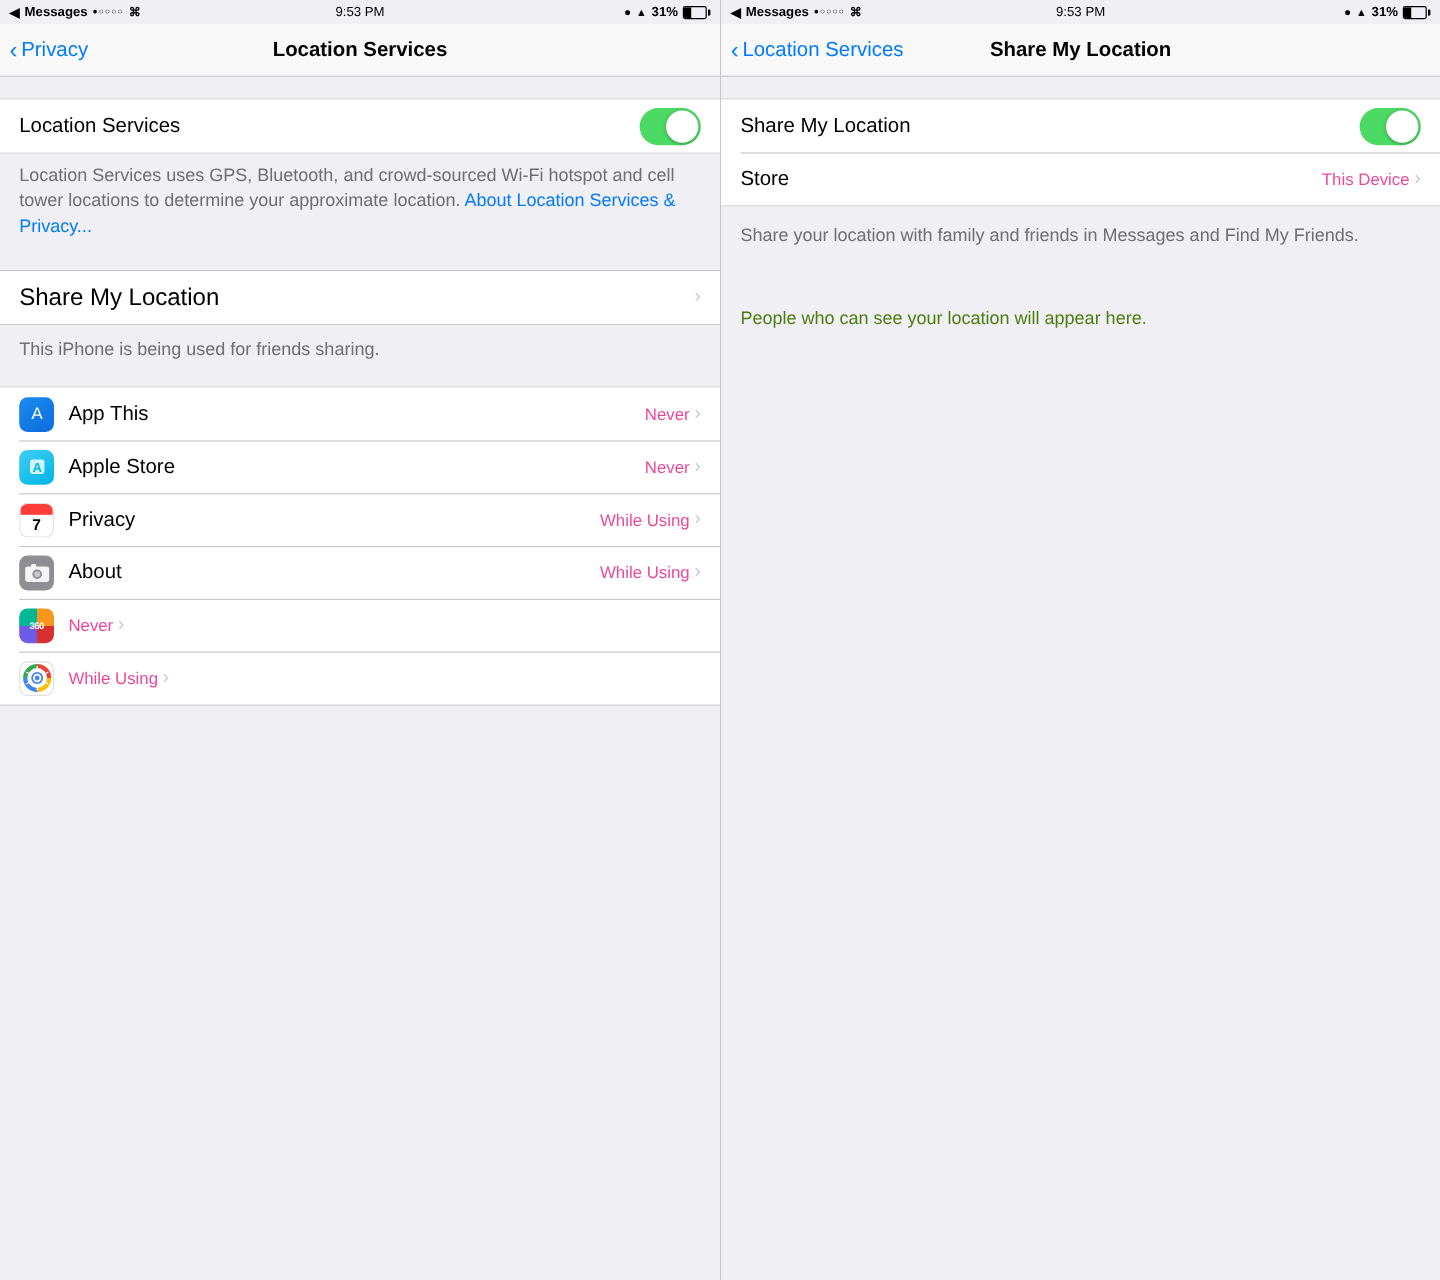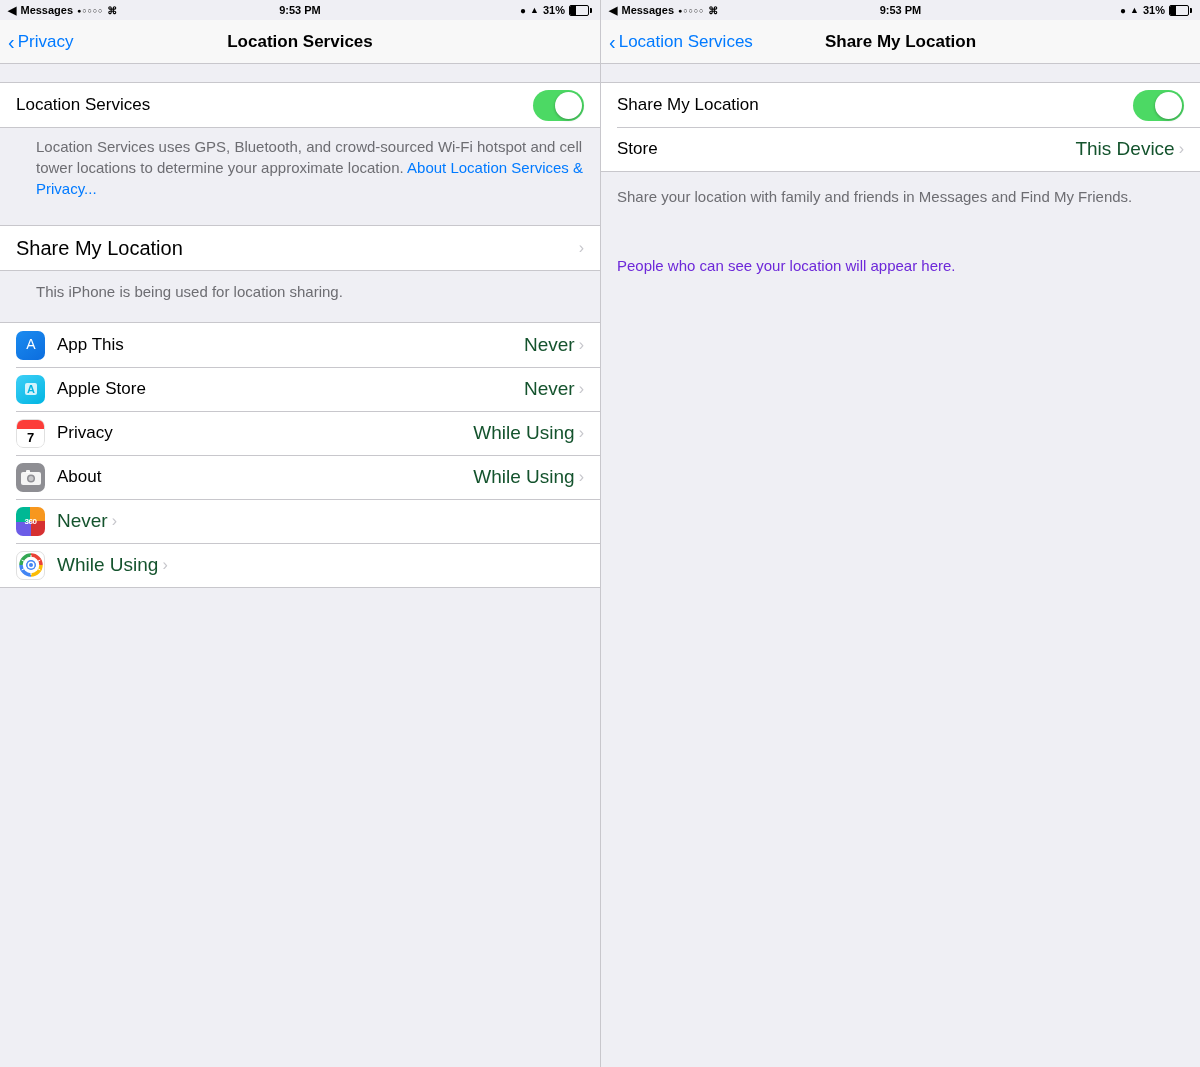--- a/index.html
+++ b/index.html
@@ -33,21 +33,21 @@
       display: flex;
       align-items: center;
       justify-content: space-between;
       padding: 0 8px;
       font-size: 11px;
       font-weight: 600;
       color: #000;
       flex-shrink: 0;
     }
     .status-bar .left { display: flex; align-items: center; gap: 4px; }
-    .status-bar .center { position: absolute; left: 50%; transform: translateX(-50%); font-weight: 700; font-size: 11px; }
+    .status-bar .center { position: absolute; left: 50%; transform: translateX(-50%); font-weight: 400; font-size: 11px; }
     .status-bar .right { display: flex; align-items: center; gap: 4px; margin-left: auto; }
     .battery-icon {
       display: inline-flex; align-items: center; gap: 1px;
     }
     .battery-body {
       width: 20px; height: 11px; border: 1px solid #000; border-radius: 2px; position: relative; overflow: hidden;
       display: flex; align-items: center;
     }
     .battery-fill { height: 100%; background: #000; width: 31%; }
     .battery-tip { width: 2px; height: 5px; background: #000; border-radius: 0 1px 1px 0; }
@@ -96,22 +96,22 @@
       top: 0; left: 16px; right: 0;
       height: 1px;
       background: #c8c7cc;
     }
     .table-row-label {
       flex: 1;
       font-size: 17px;
       color: #000;
     }
     .table-row-value {
-      font-size: 19px;
-      color: #14532d;
+      font-size: 14px;
+      color: #ec4899;
       margin-right: 4px;
     }
     .table-chevron {
       color: #c7c7cc;
       font-size: 16px;
     }
 
     
     .toggle {
       width: 51px;
@@ -152,34 +152,33 @@
     .icon-applestore { background: linear-gradient(145deg, #3ecff7, #00b5e2); color: #fff; }
     .icon-camera { background: #8e8e93; color: #fff; }
 
     
     .description-text {
       font-size: 15px;
       color: #6d6d72;
       padding: 8px 16px 8px 16px;
       line-height: 1.4;
       background: #efeff4;
-      margin-left: 20px;
     }
     .right-description {
       font-size: 15px;
       color: #6d6d72;
       padding: 14px 16px;
       line-height: 1.5;
       background: #efeff4;
     }
     .people-section {
       background: #efeff4;
       padding: 14px 16px;
       font-size: 15px;
-      color: #6d28d9;
+      color: #4d7c0f;
       line-height: 1.5;
     }
 
     
     .calendar-icon-inner {
       width: 29px; height: 29px; border-radius: 7px;
       background: #fff;
       border: 1px solid #e0e0e0;
       display: flex; flex-direction: column; overflow: hidden;
     }
@@ -241,21 +240,21 @@
 
   <div style="height:18px; background:#efeff4;"></div>
 
   <div class="table">
     <div class="table-row">
       <span class="table-row-label" style="font-size:20px;">Share My Location</span>
       <span class="table-chevron">›</span>
     </div>
   </div>
 
-  <div class="description-text" style="padding-top:10px; padding-bottom:10px;">This iPhone is being used for location sharing.</div>
+  <div class="description-text" style="padding-top:10px; padding-bottom:10px;">This iPhone is being used for friends sharing.</div>
 
   <div style="height:10px; background:#efeff4;"></div>
 
   <div class="table">
 
     <div class="table-row">
       <div class="app-icon icon-appstore">
         <svg width="18" height="18" viewBox="0 0 18 18" fill="none">
           <path d="M9 2L11 6H16L12.5 9L14 13.5L9 11L4 13.5L5.5 9L2 6H7Z" fill="none"></path>
           <text x="9" y="13" text-anchor="middle" font-size="14" fill="white" font-weight="300">A</text>

